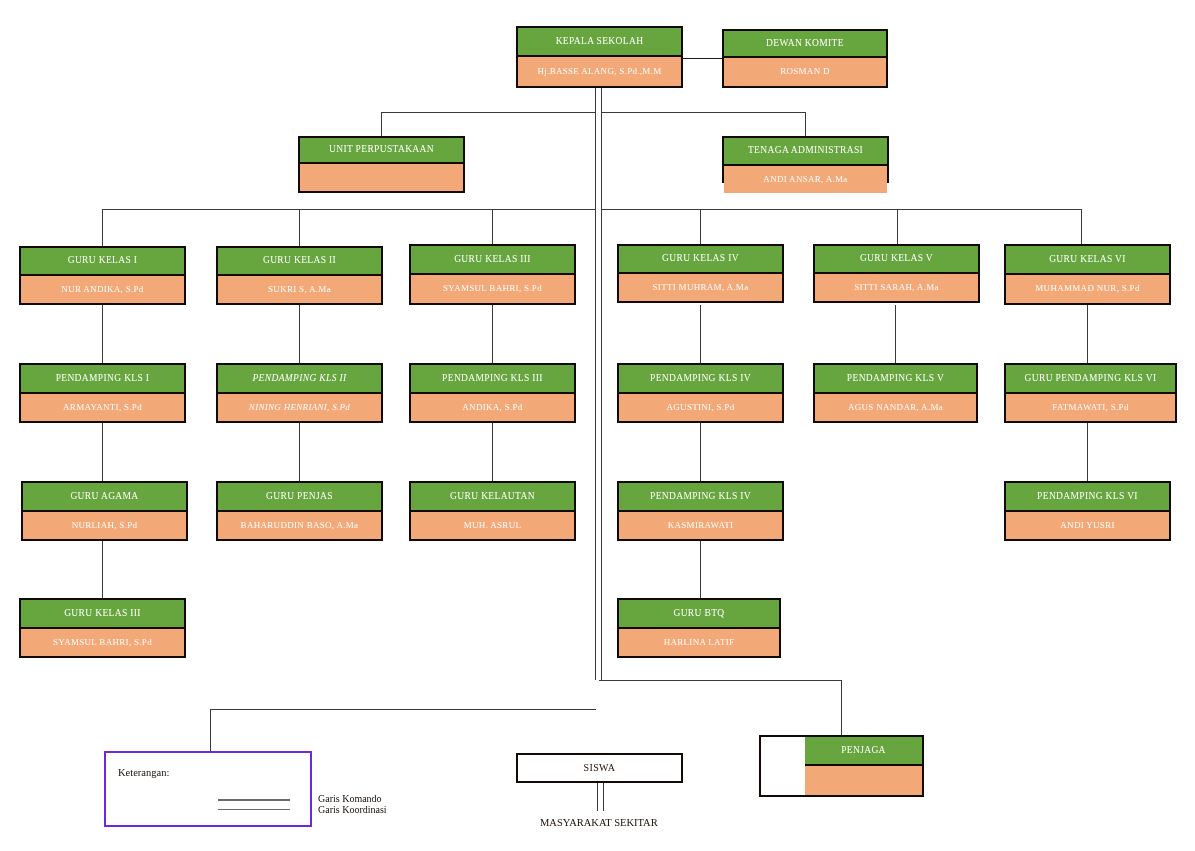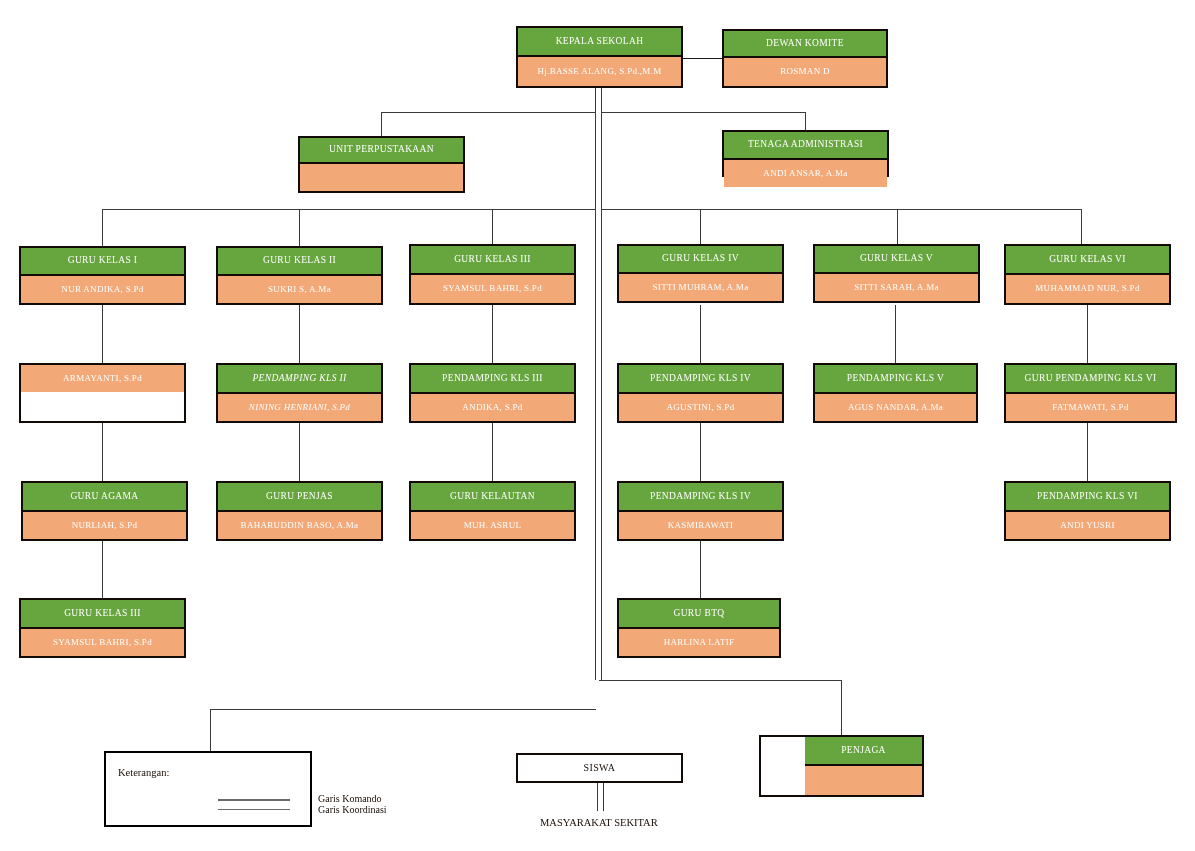--- a/index.html
+++ b/index.html
@@ -76,21 +76,21 @@
     z-index: 2;
     border-left: 1px solid #3a3a3a;
     border-right: 1px solid #3a3a3a;
     background: #ffffff;
   }
 
   
   #legend {
     position: absolute;
     box-sizing: border-box;
-    border: 2px solid #000000;
+    border: 2px solid #6d28d9;
     background: #ffffff;
     z-index: 5;
   }
   #legend .kt {
     position: absolute;
     left: 12px;
     top: 14px;
     font-size: 10.5px;
     color: #1a1008;
   }
@@ -171,21 +171,21 @@
   <div class="node" style="left:722px; top:29px; width:166px; height:59px;">
     <div class="band title" style="height:27px;">DEWAN KOMITE</div>
     <div class="band name" style="height:28px;">ROSMAN D</div>
   </div>
 
   <div class="node" style="left:298px; top:136px; width:167px; height:57px;">
     <div class="band title" style="height:26px;">UNIT PERPUSTAKAAN</div>
     <div class="band name" style="height:27px;"></div>
   </div>
 
-  <div class="node" style="left:722px; top:130px; width:167px; height:47px;">
+  <div class="node" style="left:722px; top:136px; width:167px; height:47px;">
     <div class="band title" style="height:28px;">TENAGA ADMINISTRASI</div>
     <div class="band name" style="height:27px;">ANDI ANSAR, A.Ma</div>
   </div>
 
   <div class="node" style="left:19px; top:246px; width:167px; height:59px;">
     <div class="band title" style="height:28px;">GURU KELAS I</div>
     <div class="band name" style="height:27px;">NUR ANDIKA, S.Pd</div>
   </div>
 
   <div class="node" style="left:216px; top:246px; width:167px; height:59px;">
@@ -207,20 +207,21 @@
     <div class="band title" style="height:28px;">GURU KELAS V</div>
     <div class="band name" style="height:27px;">SITTI SARAH, A.Ma</div>
   </div>
 
   <div class="node" style="left:1004px; top:244px; width:167px; height:61px;">
     <div class="band title" style="height:29px;">GURU KELAS VI</div>
     <div class="band name" style="height:28px;">MUHAMMAD NUR,  S.Pd</div>
   </div>
 
   <div class="node" style="left:19px; top:363px; width:167px; height:60px;">
+    <div class="band title" style="height:29px;">PENDAMPING KLS  I</div>
     <div class="band name" style="height:27px;">ARMAYANTI, S.Pd</div>
   </div>
 
   <div class="node" style="left:216px; top:363px; width:167px; height:60px;font-style:italic;">
     <div class="band title" style="height:29px;">PENDAMPING KLS II</div>
     <div class="band name" style="height:27px;">NINING HENRIANI, S.Pd</div>
   </div>
 
   <div class="node" style="left:409px; top:363px; width:167px; height:60px;">
     <div class="band title" style="height:29px;">PENDAMPING KLS III</div>

